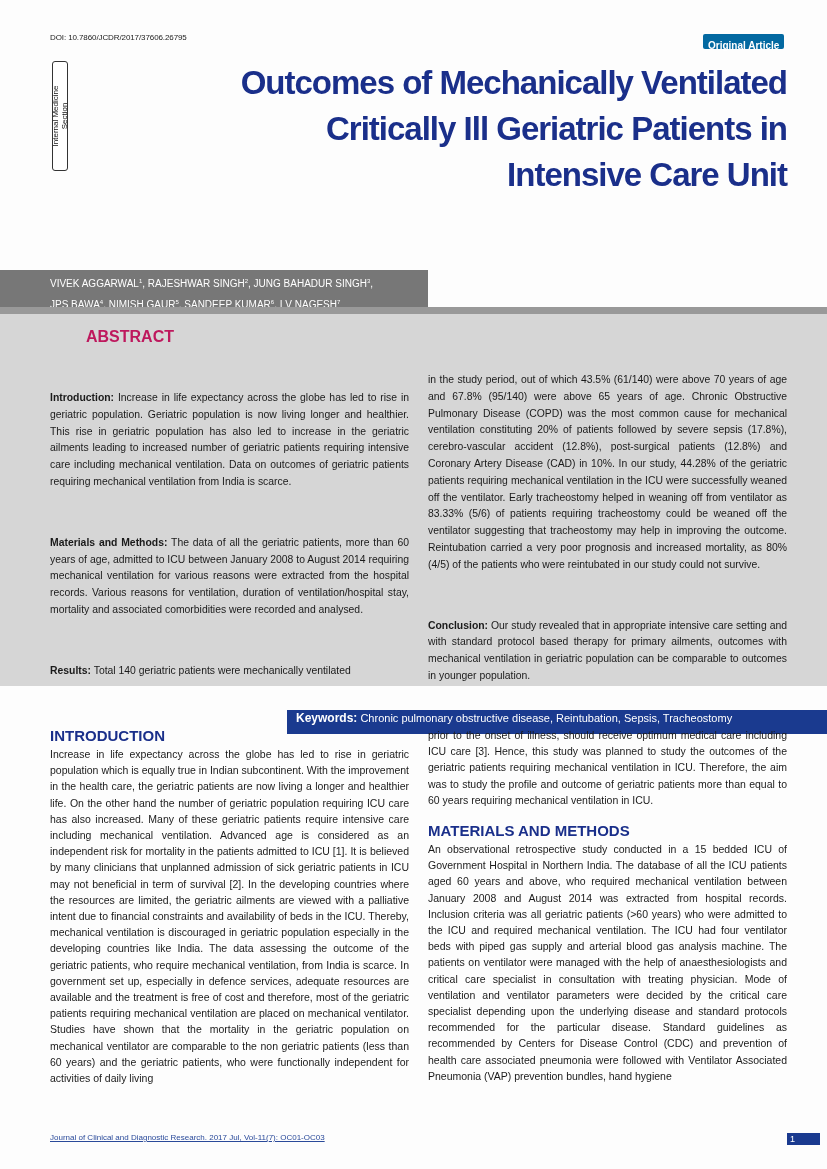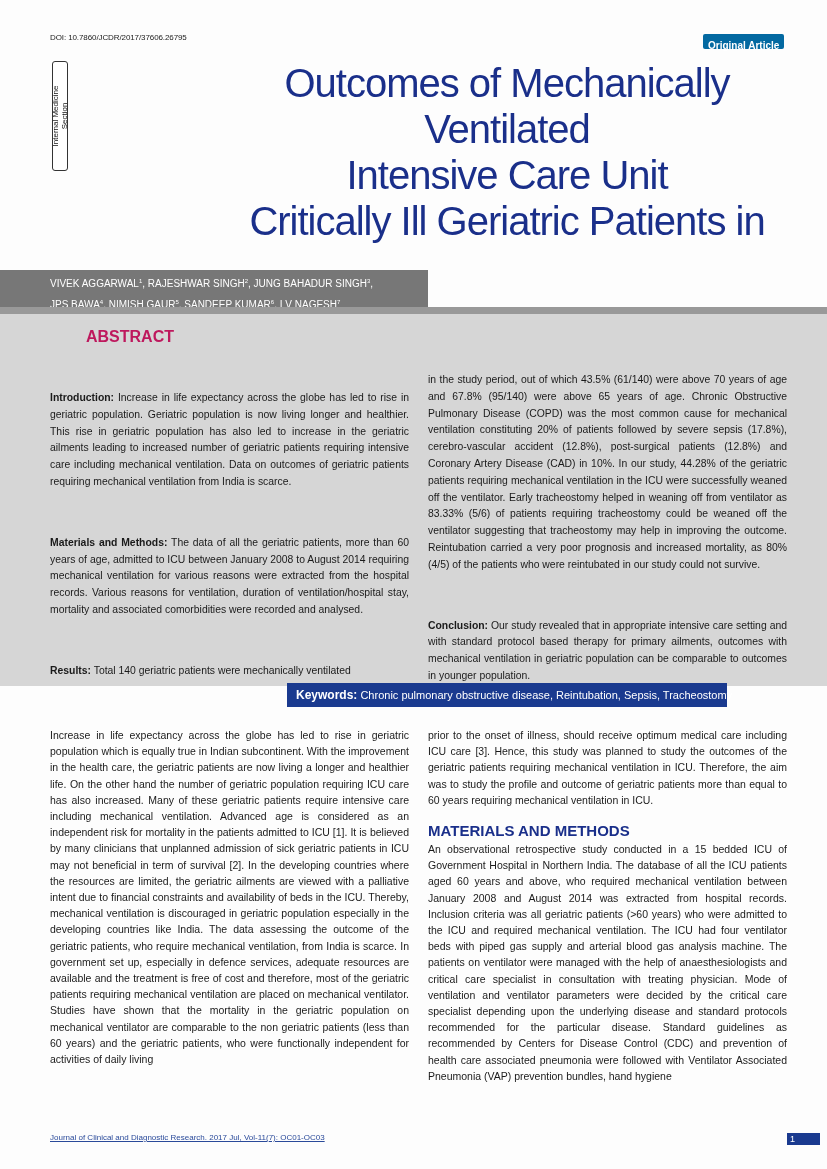--- a/index.html
+++ b/index.html
@@ -5,36 +5,36 @@
   * { box-sizing: border-box; margin: 0; padding: 0; }
   html, body { width: 827px; height: 1169px; background: #fdfdfd; overflow: hidden; }
   body { position: relative; font-family: "Liberation Sans", sans-serif; color: #1a1a1a; }
 
   .doi { position: absolute; left: 50px; top: 33px; font-size: 8px; color: #222; letter-spacing: -0.1px; }
   .badge { position: absolute; left: 703px; top: 34px; height: 15px; padding: 4px 5px; background: #0369a1; color: #fff; font-size: 10px; font-weight: bold; line-height: 15px; border-radius: 2px; }
 
   .section-box { position: absolute; left: 52px; top: 61px; width: 16px; height: 110px; border: 1px solid #333; border-radius: 3px; background: #fff; }
   .section-box .rot { position: absolute; left: 50%; top: 50%; transform: translate(-50%, -50%) rotate(-90deg); white-space: nowrap; font-size: 8px; line-height: 8.5px; text-align: center; color: #111; }
 
-  .title { position: absolute; right: 40px; top: 60px; width: 560px; text-align: center; color: #1a2f8a; font-size: 40px; line-height: 46px; letter-spacing: -1px; font-weight: normal; }
+  .title { position: absolute; right: 40px; top: 60px; width: 560px; text-align: right; color: #1a2f8a; font-size: 33px; line-height: 46px; letter-spacing: -1px; font-weight: bold; }
 
   .authors { position: absolute; left: 0; top: 270px; width: 428px; height: 38px; background: #777; padding: 0 0 0 50px; color: #fff; font-size: 10px; line-height: 18px; padding-top: 2px; }
   .authors sup { font-size: 6px; }
   .gray-strip { position: absolute; left: 428px; top: 307px; width: 399px; height: 7px; background: #999; }
   .gray-strip2 { position: absolute; left: 0; top: 307px; width: 428px; height: 7px; background: #999; }
 
   .abstract-bg { position: absolute; left: 0; top: 314px; width: 827px; height: 372px; background: #d6d6d6; }
   .abstract-col { position: absolute; top: 328px; width: 359px; font-size: 10.4px; line-height: 16.8px; text-align: justify; color: #1a1a1a; }
   .abstract-col.left { left: 50px; }
   .abstract-col.right { left: 428px; }
   .abstract-h { color: #be185d; font-size: 16px; font-weight: bold; line-height: 18px; margin-bottom: 0; margin-left: 36px; }
   .abstract-col p { margin-bottom: 5px; margin-top: 44px; }
   .abstract-col b { font-weight: bold; }
 
-  .keywords { position: absolute; left: 287px; top: 683px; width: 440px; height: 24px; background: #1a3a8f; color: #fff; padding-left: 9px; font-size: 11px; line-height: 24px; white-space: nowrap; }
+  .keywords { position: absolute; left: 287px; top: 710px; width: 540px; height: 24px; background: #1a3a8f; color: #fff; padding-left: 9px; font-size: 11px; line-height: 16px; white-space: nowrap; }
   .keywords b { font-weight: bold; font-size: 12px; }
 
   .body-col { position: absolute; top: 727px; width: 359px; font-size: 10.5px; line-height: 16.2px; text-align: justify; color: #1a1a1a; }
   .body-col.left { left: 50px; }
   .body-col.right { left: 428px; }
   .sec-h { color: #1a2f8a; font-size: 15px; font-weight: bold; line-height: 18px; margin-bottom: 1px; }
   .body-col .gap { height: 14px; }
 
   .footer { position: absolute; left: 50px; top: 1133px; font-size: 8px; color: #2a4a9a; text-decoration: underline; }
   .page-num { position: absolute; left: 787px; top: 1133px; width: 33px; height: 12px; background: #1a3a8f; color: #fff; font-size: 9px; line-height: 12px; padding-left: 3px; }
@@ -47,22 +47,22 @@
 
 <div class="section-box">
   <div class="rot">
     <div>Internal Medicine</div>
     <div>Section</div>
   </div>
 </div>
 
 <h1 class="title">
   <div>Outcomes of Mechanically Ventilated</div>
+  <div>Critically Ill Geriatric Patients in</div>
   <div>Intensive Care Unit</div>
-  <div>Critically Ill Geriatric Patients in</div>
 </h1>
 
 <div class="authors">
   <div>
     <span>VIVEK AGGARWAL</span><sup>1</sup>,
     <span>RAJESHWAR SINGH</span><sup>2</sup>,
     <span>JUNG BAHADUR SINGH</span><sup>3</sup>,
   </div>
   <div>
     <span>JPS BAWA</span><sup>4</sup>,
@@ -86,20 +86,21 @@
 <div class="abstract-col right">
   <p>in the study period, out of which 43.5% (61/140) were above 70 years of age and 67.8% (95/140) were above 65 years of age. Chronic Obstructive Pulmonary Disease (COPD) was the most common cause for mechanical ventilation constituting 20% of patients followed by severe sepsis (17.8%), cerebro-vascular accident (12.8%), post-surgical patients (12.8%) and Coronary Artery Disease (CAD) in 10%. In our study, 44.28% of the geriatric patients requiring mechanical ventilation in the ICU were successfully weaned off the ventilator. Early tracheostomy helped in weaning off from ventilator as 83.33% (5/6) of patients requiring tracheostomy could be weaned off the ventilator suggesting that tracheostomy may help in improving the outcome. Reintubation carried a very poor prognosis and increased mortality, as 80% (4/5) of the patients who were reintubated in our study could not survive.</p>
   <p><b>Conclusion:</b><span> Our study revealed that in appropriate intensive care setting and with standard protocol based therapy for primary ailments, outcomes with mechanical ventilation in geriatric population can be comparable to outcomes in younger population.</span></p>
 </div>
 
 <div class="keywords">
   <b>Keywords:</b><span> Chronic pulmonary obstructive disease, Reintubation, Sepsis, Tracheostomy</span>
 </div>
 
 <div class="body-col left">
+  <div class="sec-h">INTRODUCTION</div>
   <p>Increase in life expectancy across the globe has led to rise in geriatric population which is equally true in Indian subcontinent. With the improvement in the health care, the geriatric patients are now living a longer and healthier life. On the other hand the number of geriatric population requiring ICU care has also increased. Many of these geriatric patients require intensive care including mechanical ventilation. Advanced age is considered as an independent risk for mortality in the patients admitted to ICU [1]. It is believed by many clinicians that unplanned admission of sick geriatric patients in ICU may not beneficial in term of survival [2]. In the developing countries where the resources are limited, the geriatric ailments are viewed with a palliative intent due to financial constraints and availability of beds in the ICU. Thereby, mechanical ventilation is discouraged in geriatric population especially in the developing countries like India. The data assessing the outcome of the geriatric patients, who require mechanical ventilation, from India is scarce. In government set up, especially in defence services, adequate resources are available and the treatment is free of cost and therefore, most of the geriatric patients requiring mechanical ventilation are placed on mechanical ventilator. Studies have shown that the mortality in the geriatric population on mechanical ventilator are comparable to the non geriatric patients (less than 60 years)  and the geriatric patients, who were functionally independent for activities of daily living</p>
 </div>
 
 <div class="body-col right">
   <p>prior to the onset of illness, should receive optimum medical care including ICU care [3]. Hence, this study was planned to study the outcomes of the geriatric patients requiring mechanical ventilation in ICU. Therefore, the aim was to study the profile and outcome of geriatric patients more than equal to 60 years requiring mechanical ventilation in ICU.</p>
   <div class="gap"></div>
   <div class="sec-h">MATERIALS AND METHODS</div>
   <p>An observational retrospective study conducted in a 15 bedded ICU of Government Hospital in Northern India. The database of all the ICU patients aged 60 years and above, who required mechanical ventilation between January 2008 and August 2014 was extracted from hospital records. Inclusion criteria was all geriatric patients (&gt;60 years) who were admitted to the ICU and required mechanical ventilation. The ICU had four ventilator beds with piped gas supply and arterial blood gas analysis machine. The patients on ventilator were managed with the help of anaesthesiologists and critical care specialist in consultation with treating physician. Mode of ventilation and ventilator parameters were decided by the critical care specialist depending upon the underlying disease and standard protocols recommended for the particular disease. Standard guidelines as recommended by Centers for Disease Control (CDC) and prevention of health care associated pneumonia were followed with Ventilator Associated Pneumonia (VAP) prevention bundles, hand hygiene</p>
 </div>
 

